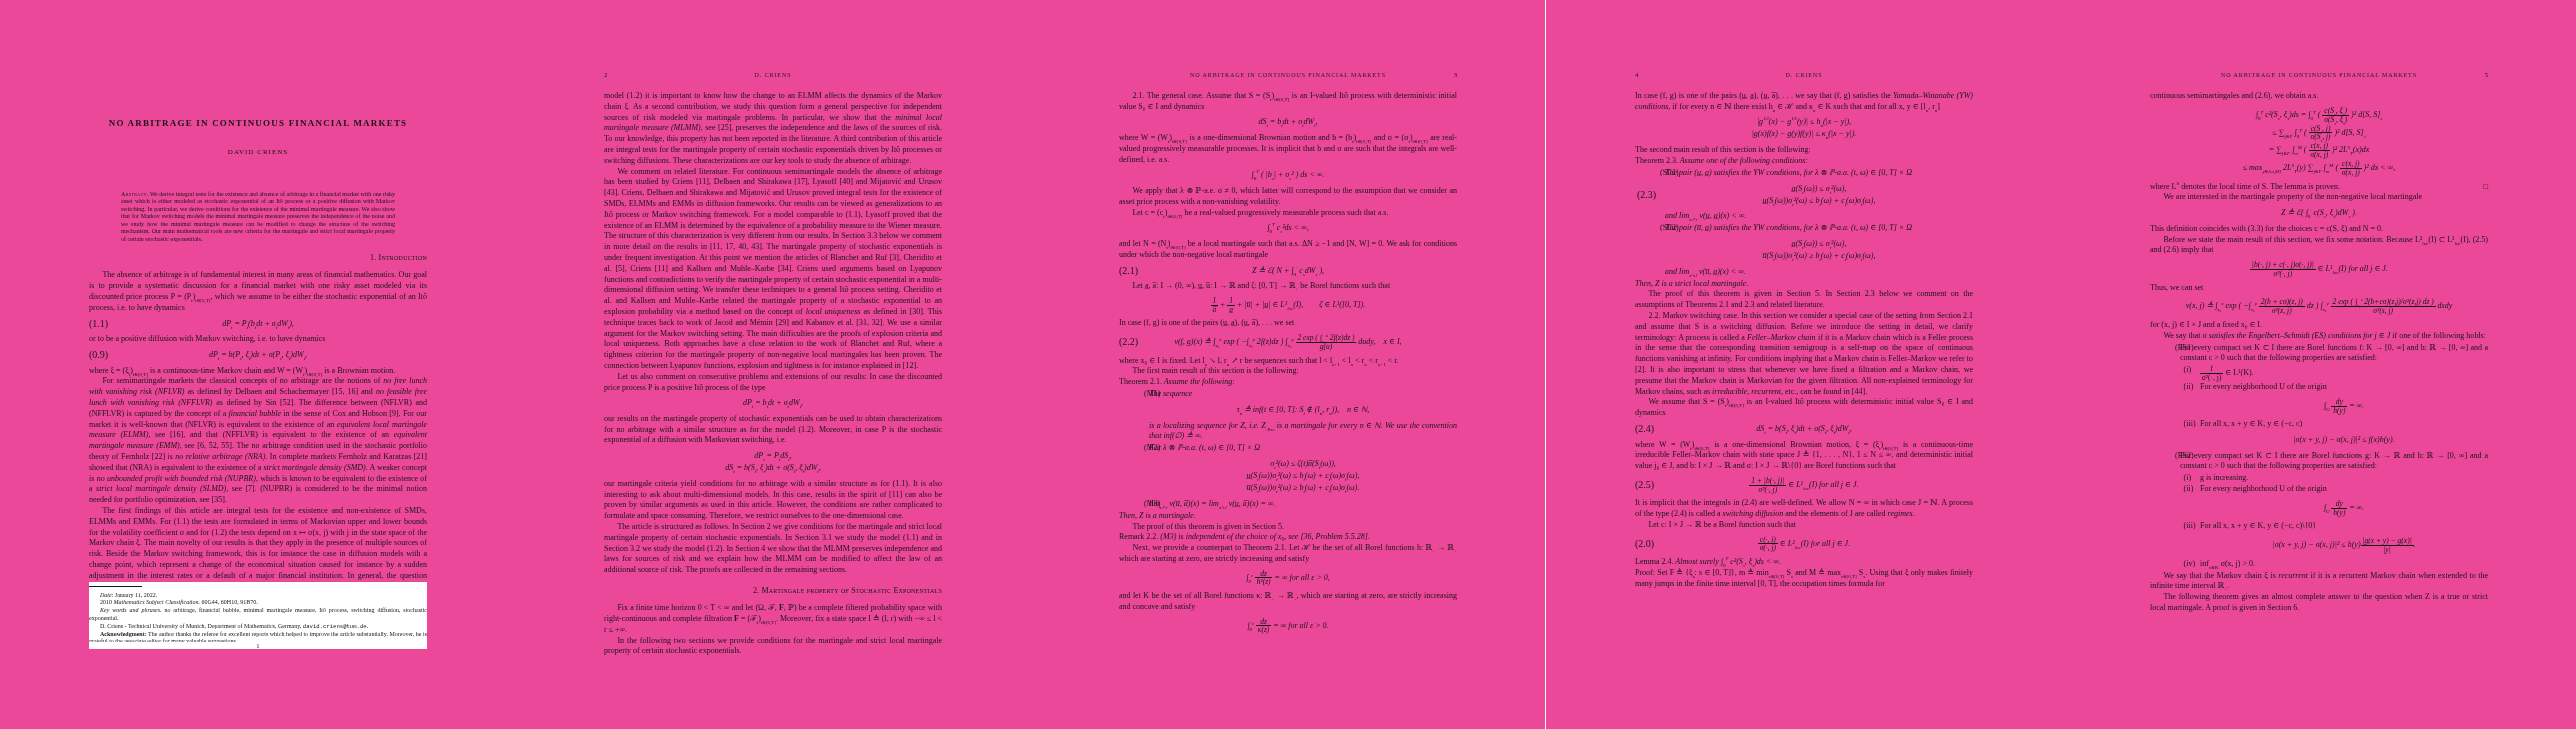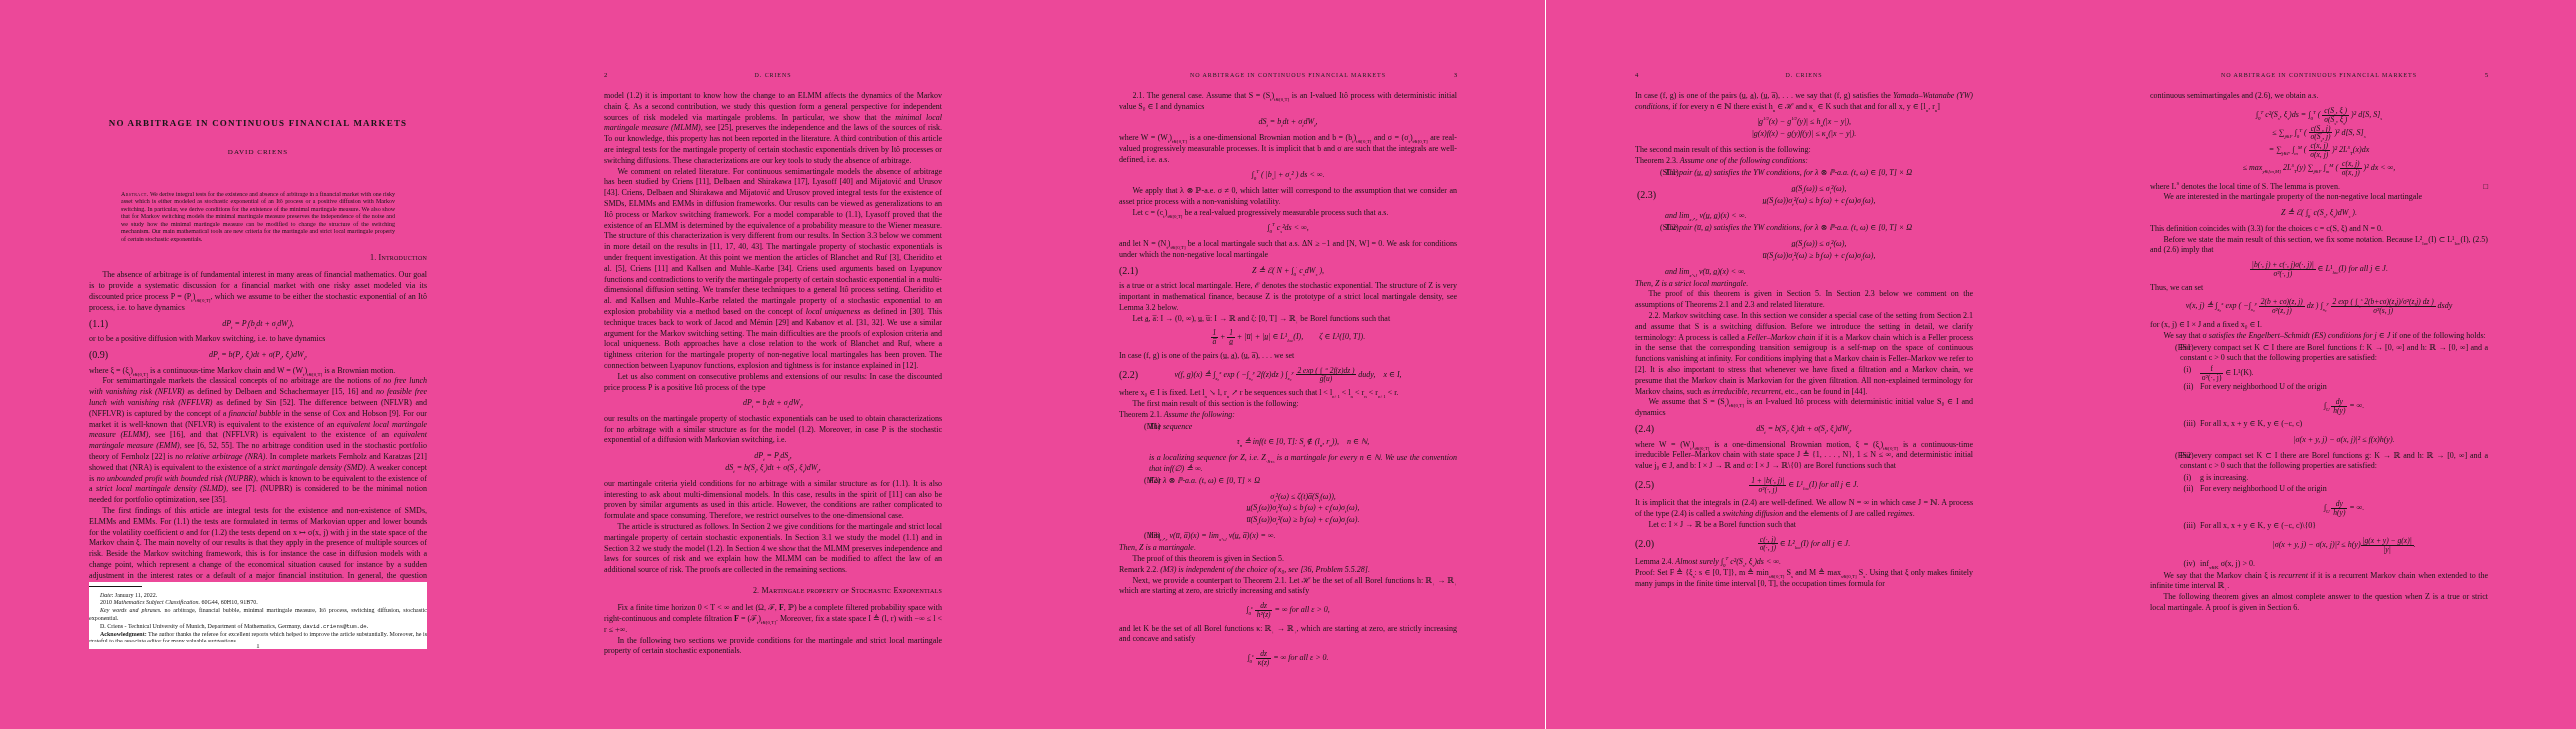--- a/index.html
+++ b/index.html
@@ -125,21 +125,20 @@
           <div class="para ind">We apply that λ ⊗ ℙ-a.e. σ ≠ 0, which latter will correspond to the assumption that we consider an asset price process with a non-vanishing volatility.</div>
           <div class="para ind">Let c = (c<sub>t</sub>)<sub>t∈[0,T]</sub> be a real-valued progressively measurable process such that a.s.</div>
           <div class="eqwrap">
             <div class="eqline">∫<sub>0</sub><sup>T</sup> c<sub>s</sub>²ds &lt; ∞,</div>
           </div>
           <div class="para">and let N = (N<sub>t</sub>)<sub>t∈[0,T]</sub> be a local martingale such that a.s. ΔN ≥ −1 and [N, W] = 0. We ask for conditions under which the non-negative local martingale</div>
           <div class="eqwrap">
             <span class="eqlabel">(2.1)</span>
             <div class="eqline">Z ≜ ℰ( N + ∫<sub>0</sub><sup>·</sup> c<sub>s</sub>dW<sub>s</sub> ),</div>
           </div>
-          <div class="para">is a true or a strict local martingale. Here, ℰ denotes the stochastic exponential. The structure of Z is very important in mathematical finance, because Z is the prototype of a strict local martingale density, see Lemma 3.2 below.</div>
           <div class="para ind">Let a̲, a̅: I → (0, ∞), u̲, u̅: I → ℝ and ζ: [0, T] → ℝ<sub>+</sub> be Borel functions such that</div>
           <div class="eqwrap">
             <div class="eqline"><span class="frac"><span class="fn">1</span><span class="fd">a̅</span></span> + <span class="frac"><span class="fn">1</span><span class="fd">a̲</span></span> + |u̅| + |u̲| ∈ L¹<sub>loc</sub>(I),  ζ ∈ L¹([0, T]).</div>
           </div>
           <div class="para">In case (f, g) is one of the pairs (u̲, a̲), (u̲, a̅), . . . we set</div>
           <div class="eqwrap">
             <span class="eqlabel">(2.2)</span>
             <div class="eqline">v(f, g)(x) ≜ ∫<sub>x₀</sub><sup>x</sup> exp ( −∫<sub>x₀</sub><sup>y</sup> 2f(z)dz ) ∫<sub>x₀</sub><sup>y</sup> <span class="frac"><span class="fn">2 exp ( ∫<sub>x₀</sub><sup>u</sup> 2f(z)dz )</span><span class="fd">g(u)</span></span> dudy, x ∈ I,</div>
           </div>
           <div class="para">where x₀ ∈ I is fixed. Let l<sub>n</sub> ↘ l, r<sub>n</sub> ↗ r be sequences such that l &lt; l<sub>n+1</sub> &lt; l<sub>n</sub> &lt; r<sub>n</sub> &lt; r<sub>n+1</sub> &lt; r.</div>

